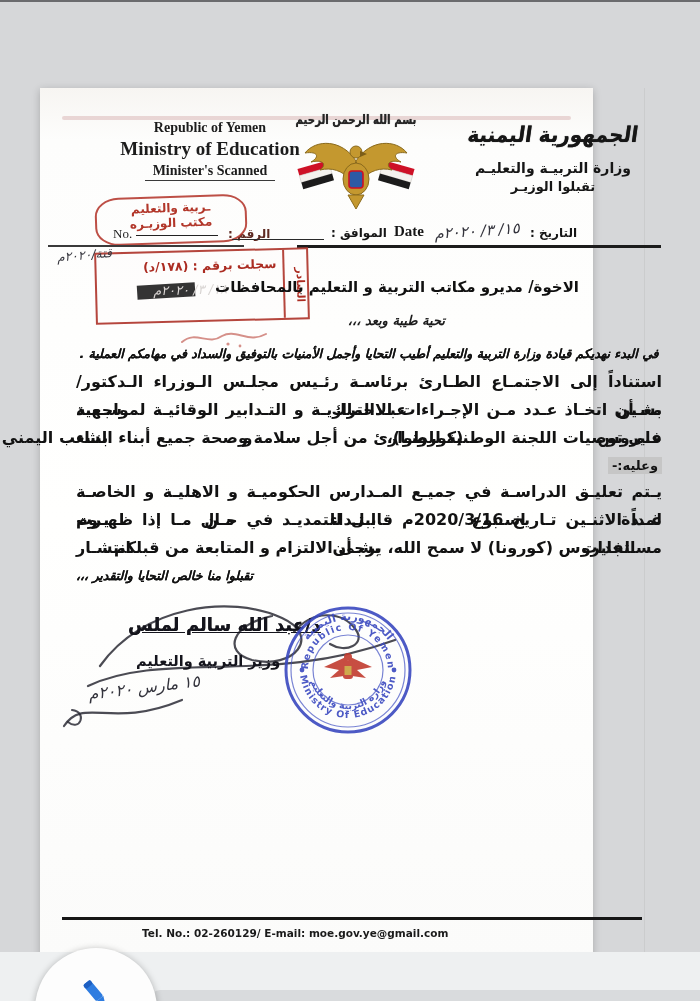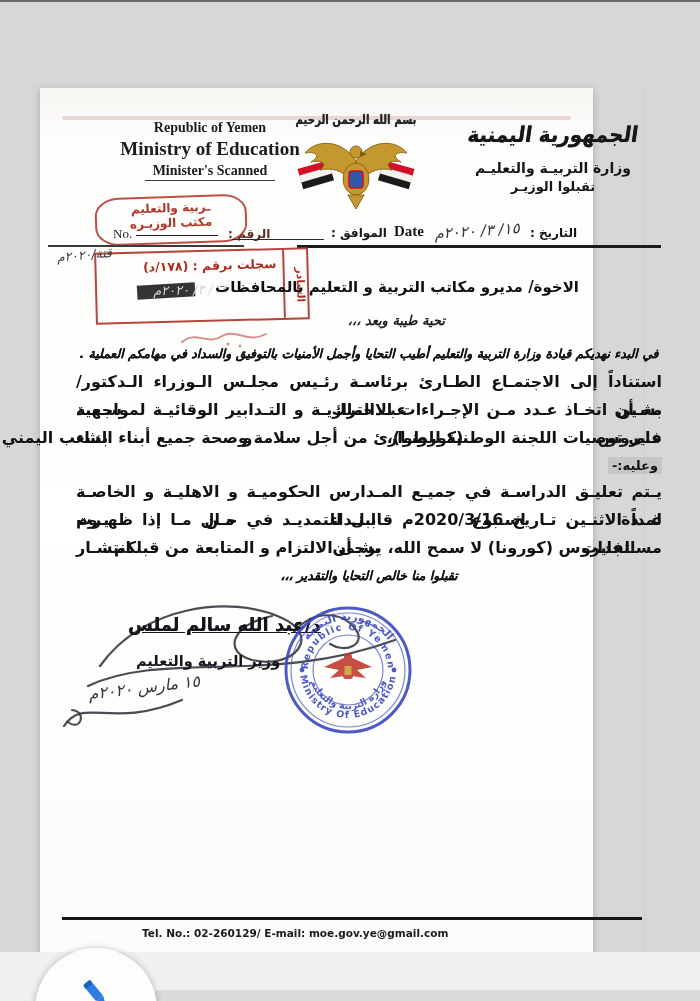--- a/index.html
+++ b/index.html
@@ -64,21 +64,21 @@
   .recipient{position:absolute;right:14px;top:190px;font-size:15px;font-weight:bold;color:#101010;text-align:right;}
   .greeting{position:absolute;right:148px;top:225px;font-size:13px;font-weight:bold;font-style:italic;color:#1b1b1b;}
   .body-block{position:absolute;left:36px;top:252px;width:586px;color:#121212;}
   .bl{height:28px;line-height:28px;font-size:16px;overflow:visible;white-space:nowrap;}
   .bl.bold{font-weight:bold;}
   .bl.just{text-align:justify;text-align-last:justify;white-space:normal;}
   .bl.callig{font-style:italic;font-size:12.5px;font-weight:bold;text-shadow:0 0 .4px #222;}
   .bl.start{text-align:center;}
   .hl-line{height:26px;line-height:26px;text-align:right;}
   .hl{background:#c6c6c6;font-weight:bold;font-size:13px;padding:1px 4px;}
-  .closing-line{height:28px;line-height:28px;text-align:center;font-style:italic;font-weight:bold;font-size:12.5px;text-shadow:0 0 .4px #222;}
+  .closing-line{height:28px;line-height:28px;text-align:left;font-style:italic;font-weight:bold;font-size:12.5px;text-shadow:0 0 .4px #222;}
 
   
   .sig-ink{position:absolute;left:40px;top:500px;}
   .sig-name{position:absolute;left:88px;top:526px;font-size:18px;font-weight:bold;color:#14141c;text-shadow:0 0 .6px #222;text-decoration:underline;}
   .sig-title{position:absolute;left:96px;top:565px;font-size:14.5px;font-weight:bold;color:#14141c;}
   .sig-date{position:absolute;left:48px;top:590px;font-size:16px;transform:rotate(-7deg);white-space:nowrap;}
   .flourish{position:absolute;left:18px;top:602px;}
 
   
   .blue-seal{position:absolute;left:242px;top:516px;opacity:.9;}

